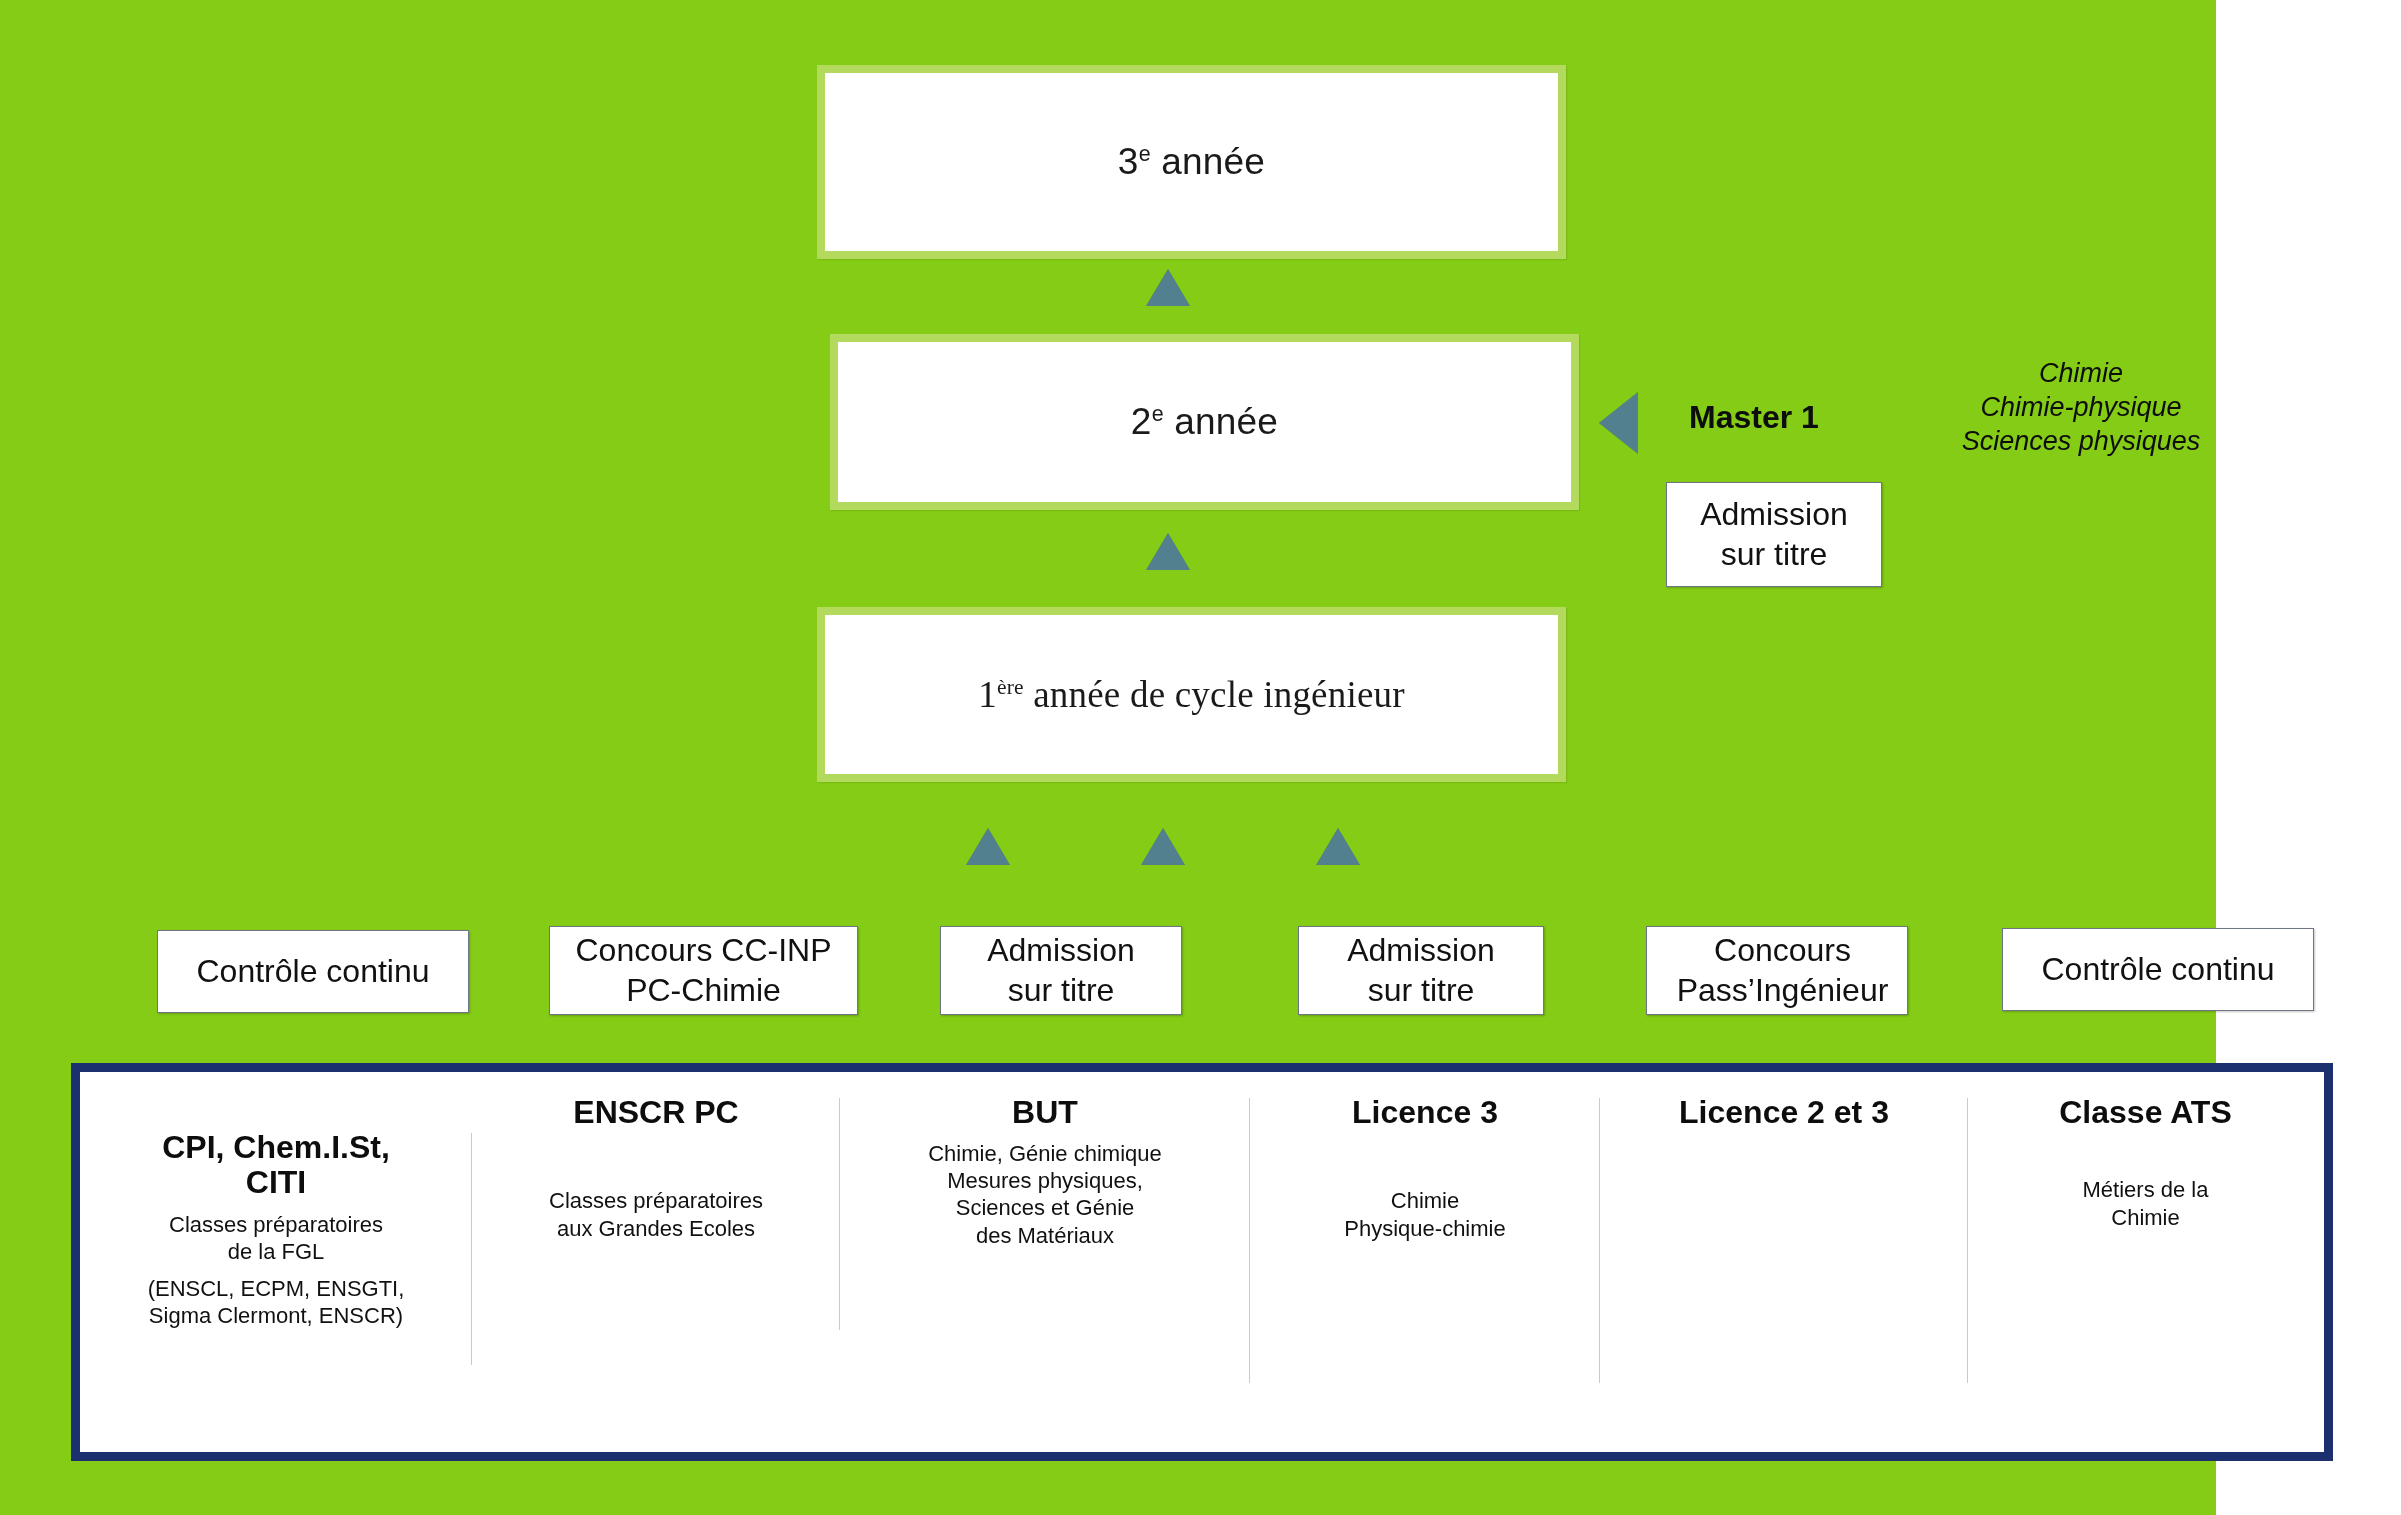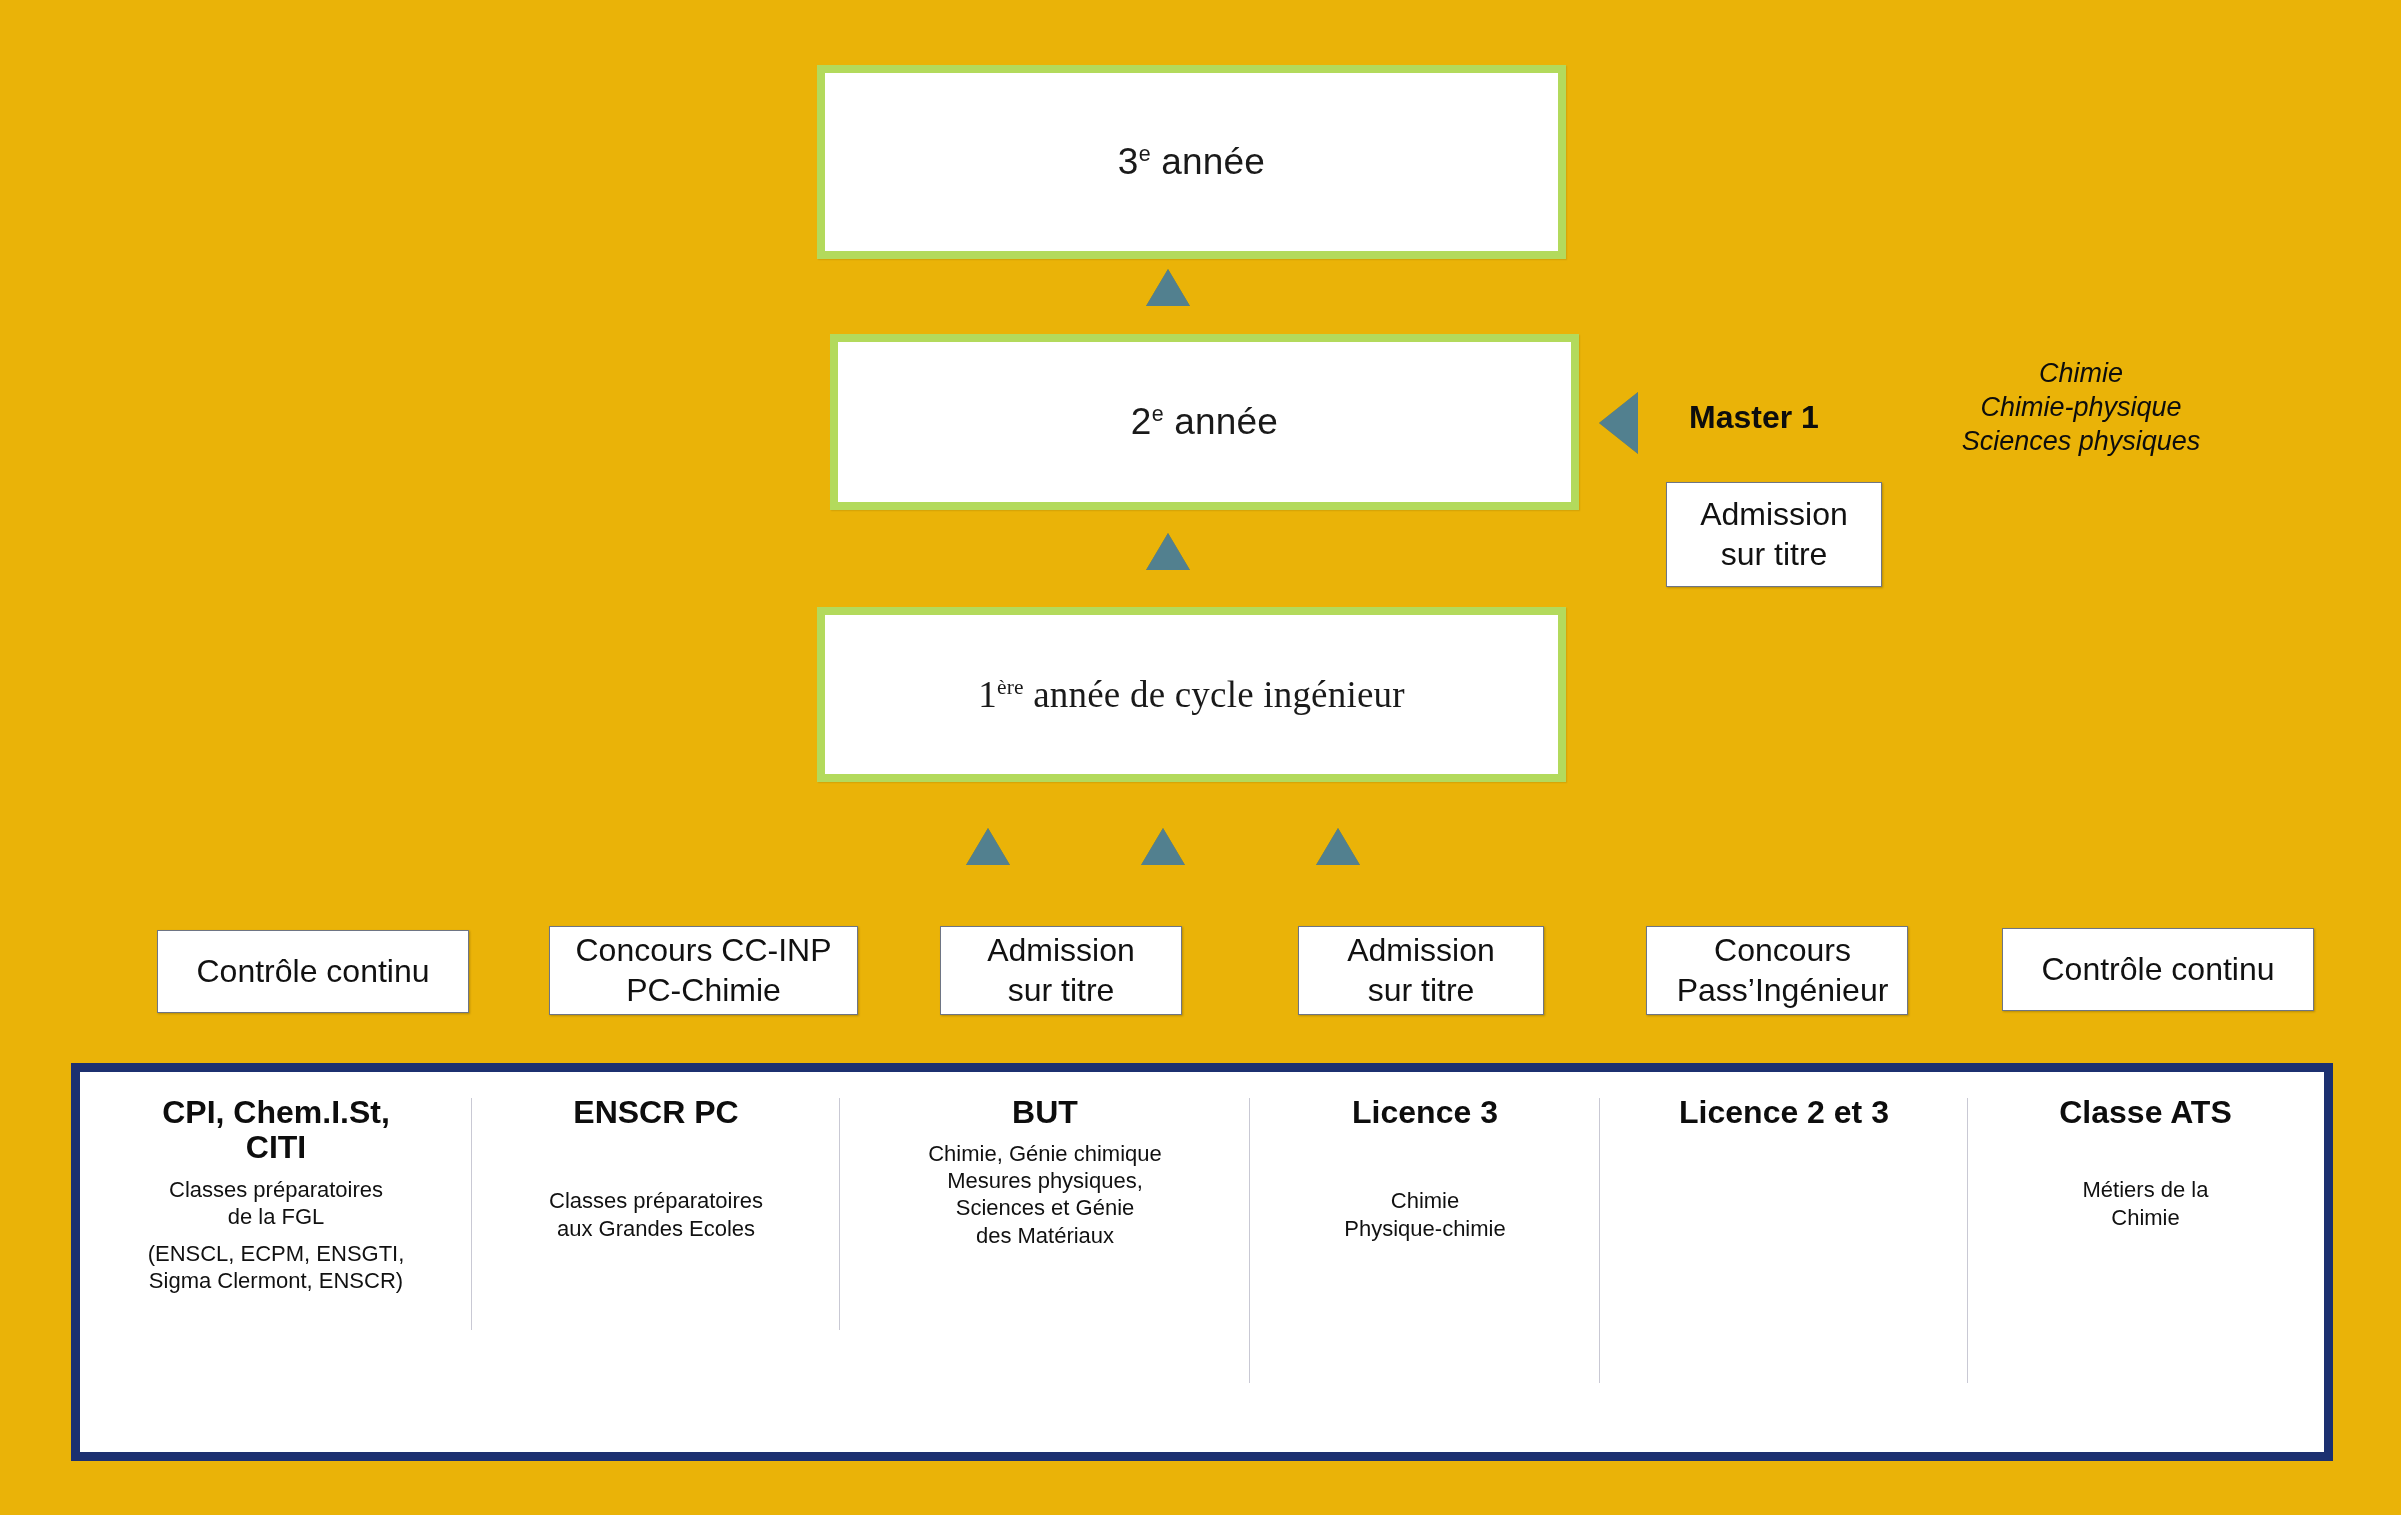--- a/index.html
+++ b/index.html
@@ -9,23 +9,23 @@
   }
   body {
     width: 2401px;
     height: 1515px;
     font-family: "Liberation Sans", sans-serif;
     color: #0d0d0d;
     overflow: hidden;
   }
   #stage {
     position: relative;
-    width: 2401px;
+    width: 2216px;
     height: 1515px;
-    background: #eab308;
+    background: #84cc16;
   }
 
   
   .year-box {
     position: absolute;
     box-sizing: border-box;
     background: #ffffff;
     border: 8.3px solid #b3da5c;
     display: flex;
     align-items: center;
@@ -178,21 +178,21 @@
     line-height: 1.24;
     color: #0d0d0d;
     margin: 10.7px 0 0 0;
   }
   .col-sub sup, .col-sub-bold sup {
     font-size: 0.6em;
     vertical-align: super;
     line-height: 0;
   }
 
-  .c1 { width: 392px; }
+  .c1 { width: 392px; margin-top: 35px; }
   .c2 { width: 368px; }
   .c3 { width: 410px; }
   .c4 { width: 350px; }
   .c5 { width: 368px; }
   .c6 { width: 355px; }
 </style>
 </head>
 <body>
 
 <div id="stage">

